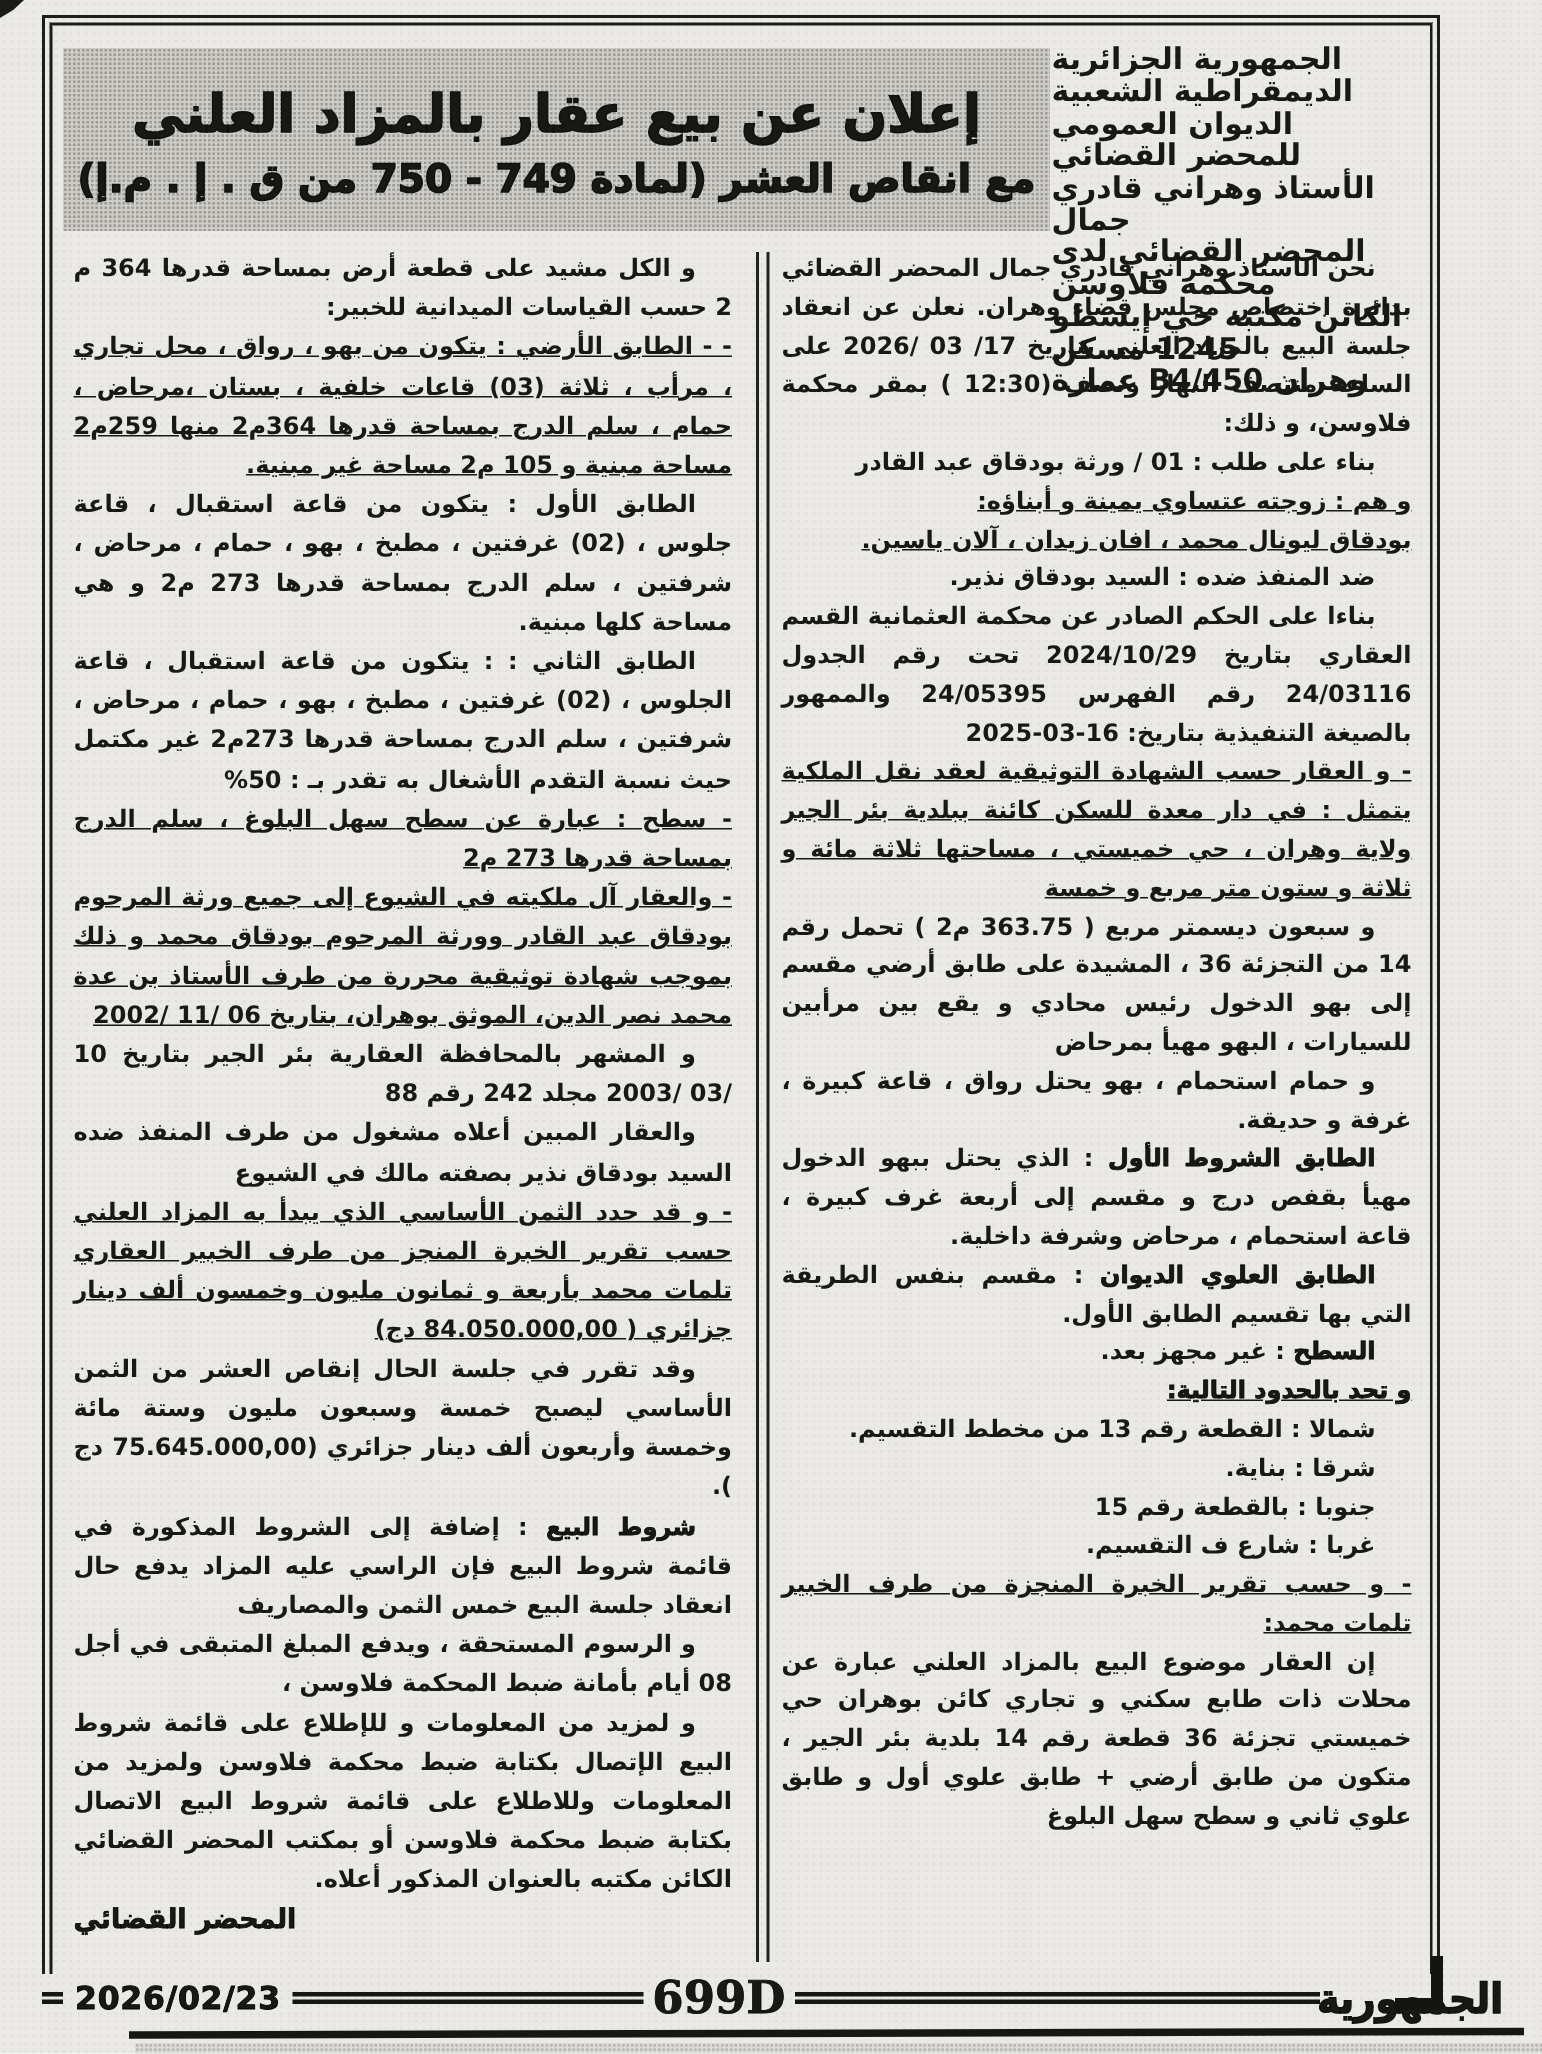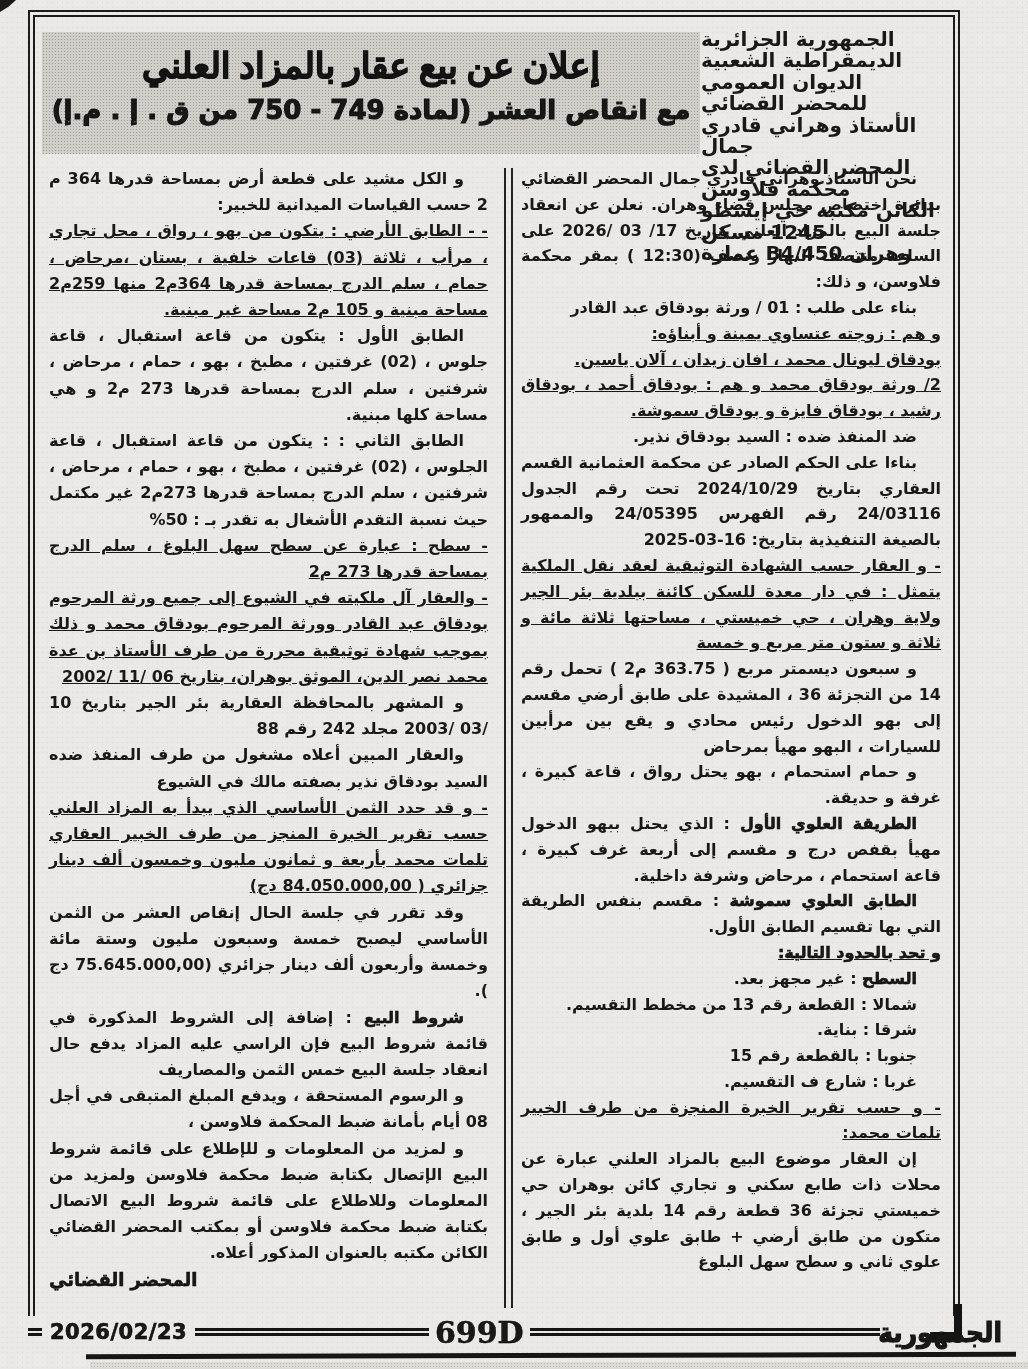--- a/index.html
+++ b/index.html
@@ -18,22 +18,22 @@
   }
   
   .title-box{
     position:absolute; left:7px; top:15px; width:658px; height:122px;
     background-color:#cfcec9;
     background-image:radial-gradient(#9e9d98 0.9px, transparent 1px);
     background-size:3px 3px;
     text-align:center; direction:rtl;
   }
   .title-line1{
-    margin-top:10px; font-size:35px; font-weight:bold; line-height:50px;
-    -webkit-text-stroke:1.1px #111; letter-spacing:-1px;font-family:Liberation Serif, serif;
+    margin-top:20px; font-size:35px; font-weight:bold; line-height:50px;
+    -webkit-text-stroke:1.1px #111; letter-spacing:-1px;
   }
   .title-line2{
     font-size:26px; font-weight:bold; line-height:36px;
     -webkit-text-stroke:1.1px #111; letter-spacing:-1px;
   }
   
   .office-header{
     position:absolute; right:10px; top:12px; width:242px;
     direction:rtl; text-align:left;
     font-size:20px; font-weight:bold; line-height:21.4px;
@@ -106,30 +106,29 @@
         <div>الكائن مكتبه حي إيسطو 1245 مسكن</div>
         <div>وهران B4/450 عمارة</div>
       </div>
 
     <div class="columns">
       <div class="col right-col">
           <p class="para">نحن الأستاذ وهراني قادري جمال المحضر القضائي بدائرة اختصاص مجلس قضاء وهران. نعلن عن انعقاد جلسة البيع بالمزاد العلني بتاريخ 17/ 03 /2026 على الساعة منتصف النهار ونصف (12:30 ) بمقر محكمة فلاوسن، و ذلك:</p>
           <p class="para">بناء على طلب : 01 / ورثة بودقاق عبد القادر</p>
           <p class="para flush">و هم : زوجته عتساوي يمينة و أبناؤه:</p>
           <p class="para flush">بودقاق ليونال محمد ، افان زيدان ، آلان ياسين.</p>
-          <p class="para flush">2/ ورثة بودقاق محمد و هم : بودقاق أحمد ، بودقاق رشيد ، بودقاق فايزة و بودقاق سموشة.</p>
           <p class="para">ضد المنفذ ضده : السيد بودقاق نذير.</p>
           <p class="para">بناءا على الحكم الصادر عن محكمة العثمانية القسم العقاري بتاريخ 2024/10/29 تحت رقم الجدول 24/03116 رقم الفهرس 24/05395 والممهور بالصيغة التنفيذية بتاريخ: 16-03-2025</p>
           <p class="para flush">- و العقار حسب الشهادة التوثيقية لعقد نقل الملكية يتمثل : في دار معدة للسكن كائنة ببلدية بئر الجير ولاية وهران ، حي خميستي ، مساحتها ثلاثة مائة و ثلاثة و ستون متر مربع و خمسة</p>
           <p class="para">و سبعون ديسمتر مربع ( 363.75 م2 ) تحمل رقم 14 من التجزئة 36 ، المشيدة على طابق أرضي مقسم إلى بهو الدخول رئيس محادي و يقع بين مرأبين للسيارات ، البهو مهيأ بمرحاض</p>
           <p class="para">و حمام استحمام ، بهو يحتل رواق ، قاعة كبيرة ، غرفة و حديقة.</p>
-          <p class="para"><b>الطريقة العلوي الأول</b> : الذي يحتل ببهو الدخول مهيأ بقفص درج و مقسم إلى أربعة غرف كبيرة ، قاعة استحمام ، مرحاض وشرفة داخلية.</p>
-          <p class="para"><b>الطابق العلوي سموشة</b> : مقسم بنفس الطريقة التي بها تقسيم الطابق الأول.</p>
+          <p class="para"><b>الطابق الشروط الأول</b> : الذي يحتل ببهو الدخول مهيأ بقفص درج و مقسم إلى أربعة غرف كبيرة ، قاعة استحمام ، مرحاض وشرفة داخلية.</p>
+          <p class="para"><b>الطابق العلوي الديوان</b> : مقسم بنفس الطريقة التي بها تقسيم الطابق الأول.</p>
+          <p class="para"><b>السطح</b> : غير مجهز بعد.</p>
           <p class="para flush"><b>و تحد بالحدود التالية:</b></p>
-          <p class="para"><b>السطح</b> : غير مجهز بعد.</p>
           <p class="para">شمالا : القطعة رقم 13 من مخطط التقسيم.</p>
           <p class="para">شرقا : بناية.</p>
           <p class="para">جنوبا : بالقطعة رقم 15</p>
           <p class="para">غربا : شارع ف التقسيم.</p>
           <p class="para flush">- و حسب تقرير الخبرة المنجزة من طرف الخبير تلمات محمد:</p>
           <p class="para">إن العقار موضوع البيع بالمزاد العلني عبارة عن محلات ذات طابع سكني و تجاري كائن بوهران حي خميستي تجزئة 36 قطعة رقم 14 بلدية بئر الجير ، متكون من طابق أرضي + طابق علوي أول و طابق علوي ثاني و سطح سهل البلوغ</p>
         </div>
       <div class="divider"></div>
       <div class="col left-col">
           <p class="para">و الكل مشيد على قطعة أرض بمساحة قدرها 364 م 2 حسب القياسات الميدانية للخبير:</p>

